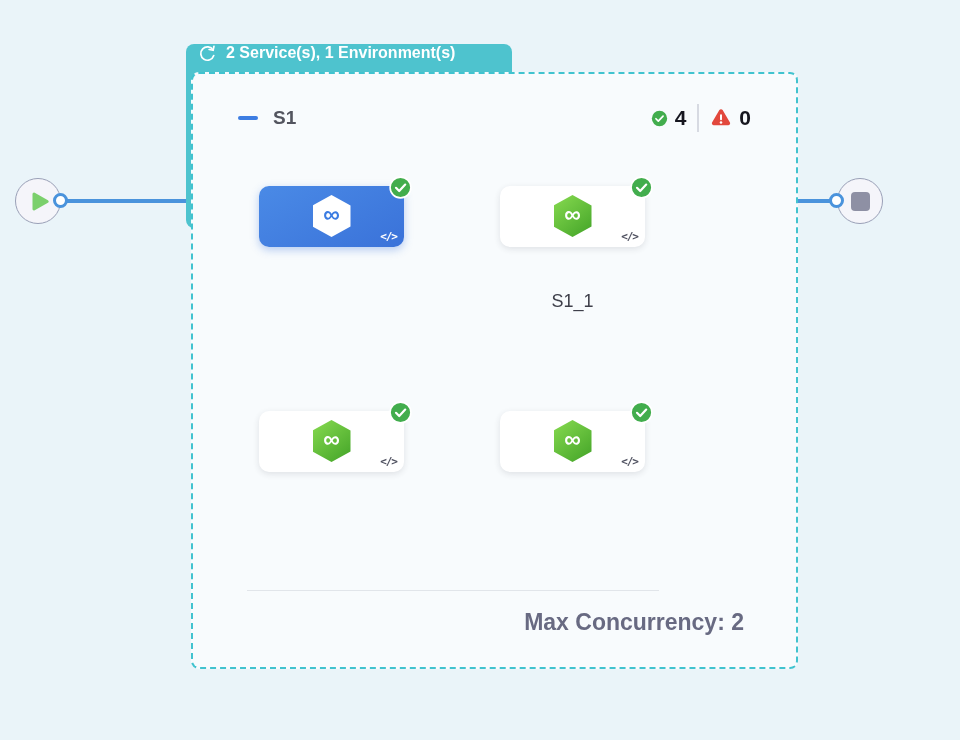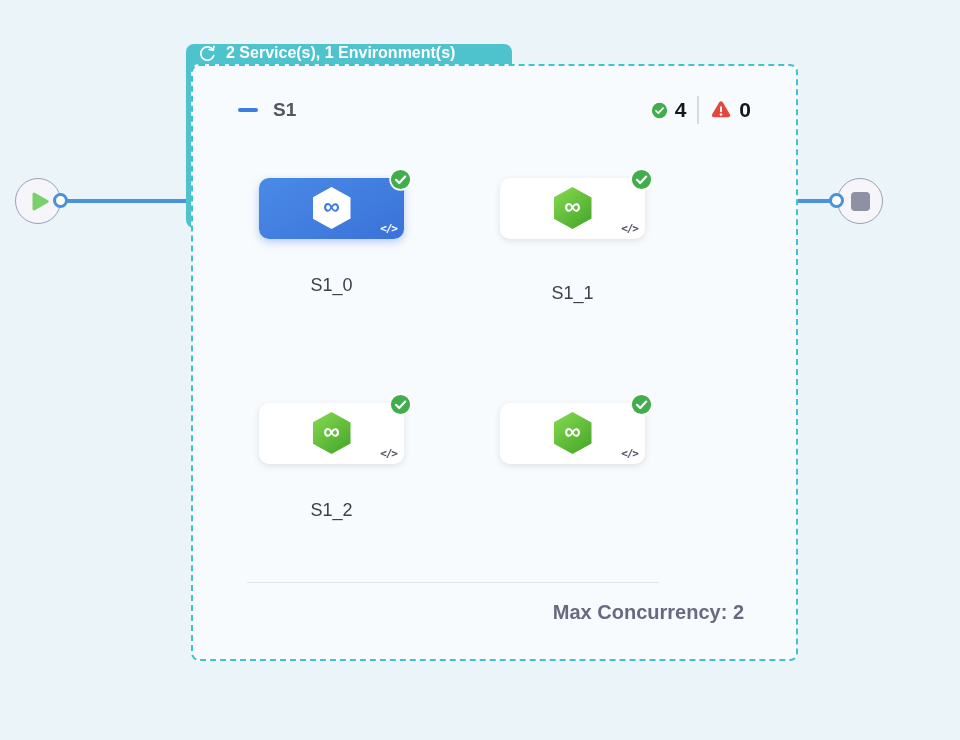--- a/index.html
+++ b/index.html
@@ -38,21 +38,21 @@
     background:#4ec3ce; border-radius:8px; z-index:1;
   }
   .stage-badge {
     height:32px; display:flex; align-items:flex-start; gap:9px; padding:0 12px;
     color:#ffffff; font-size:16px; font-weight:600; white-space:nowrap; cursor:pointer;
   }
   .stage-badge svg { flex:0 0 auto; }
 
   
   .stage-container {
-    position:absolute; left:191px; top:64px; width:607px; height:597px;
+    position:absolute; left:191px; top:72px; width:607px; height:597px;
     background:#f8fbfd; border:2px dashed #41c3cf; border-radius:8px; z-index:2;
   }
 
   .stage-header {
     position:absolute; left:45px; right:45px; top:26px; height:36px;
     display:flex; align-items:center;
   }
   .collapse-dash { width:20px; height:4px; border-radius:2px; background:#3d7de2; cursor:pointer; }
   .stage-title { margin-left:15px; font-size:19px; font-weight:600; color:#53555f; }
   .spacer { flex:1; }
@@ -98,21 +98,21 @@
     font-size:18px; color:#3e3f4a;
   }
   .label-0 { left:66px;  top:209px; }
   .label-1 { left:307px; top:209px;margin-top:8px; }
   .label-2 { left:66px;  top:434px; }
   .label-3 { left:307px; top:434px; }
 
   .footer-divider { position:absolute; left:54px; width:412px; top:516px; height:1px; background:#e1e5ea; }
   .max-concurrency {
     position:absolute; right:52px; top:535px;
-    font-size:20px; font-weight:700; color:#686a82; white-space:nowrap;
+    font-size:23px; font-weight:700; color:#686a82; white-space:nowrap;
   }
 </style>
 </head>
 <body>
 
 <div class="canvas">
 
   <div class="node node-start">
     <svg width="19" height="21" viewBox="0 0 19 21">
       <path d="M3 3 L16.2 10.5 L3 18 Z" fill="#7bd06c" stroke="#7bd06c" stroke-width="3" stroke-linejoin="round"></path>
@@ -191,23 +191,21 @@
       <div class="hexagon hex-green">
         <span class="infinity">∞</span>
       </div>
       <svg class="card-check" viewBox="0 0 23 23">
         <circle cx="11.5" cy="11.5" r="10.4" fill="#42ad4d" stroke="#ffffff" stroke-width="1.6"></circle>
         <path d="M7 11.8 L10.2 15 L16.2 8.6" fill="none" stroke="#ffffff" stroke-width="2.2" stroke-linecap="round" stroke-linejoin="round"></path>
       </svg>
       <span class="code-icon">&lt;/&gt;</span>
     </div>
 
-    <div class="service-label label-0">S1_0</div>
     <div class="service-label label-1">S1_1</div>
-    <div class="service-label label-2">S1_2</div>
 
     <div class="footer-divider"></div>
     <div class="max-concurrency">Max Concurrency: 2</div>
   </div>
 
   <div class="port port-left"></div>
   <div class="port port-right"></div>
 
   <div class="node node-end">
     <div class="stop-square"></div>

